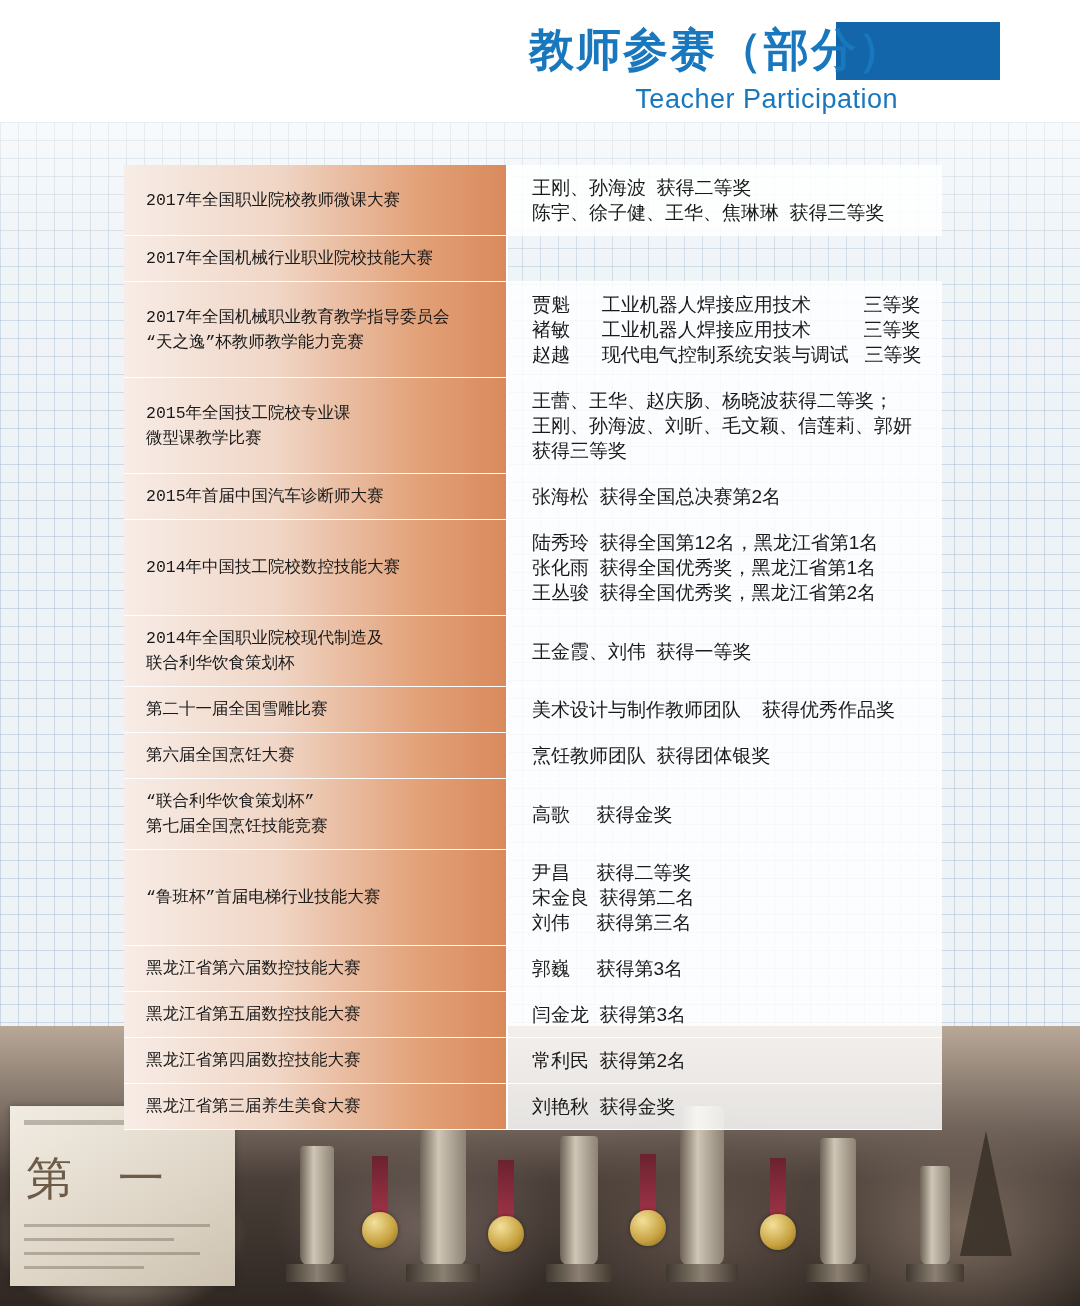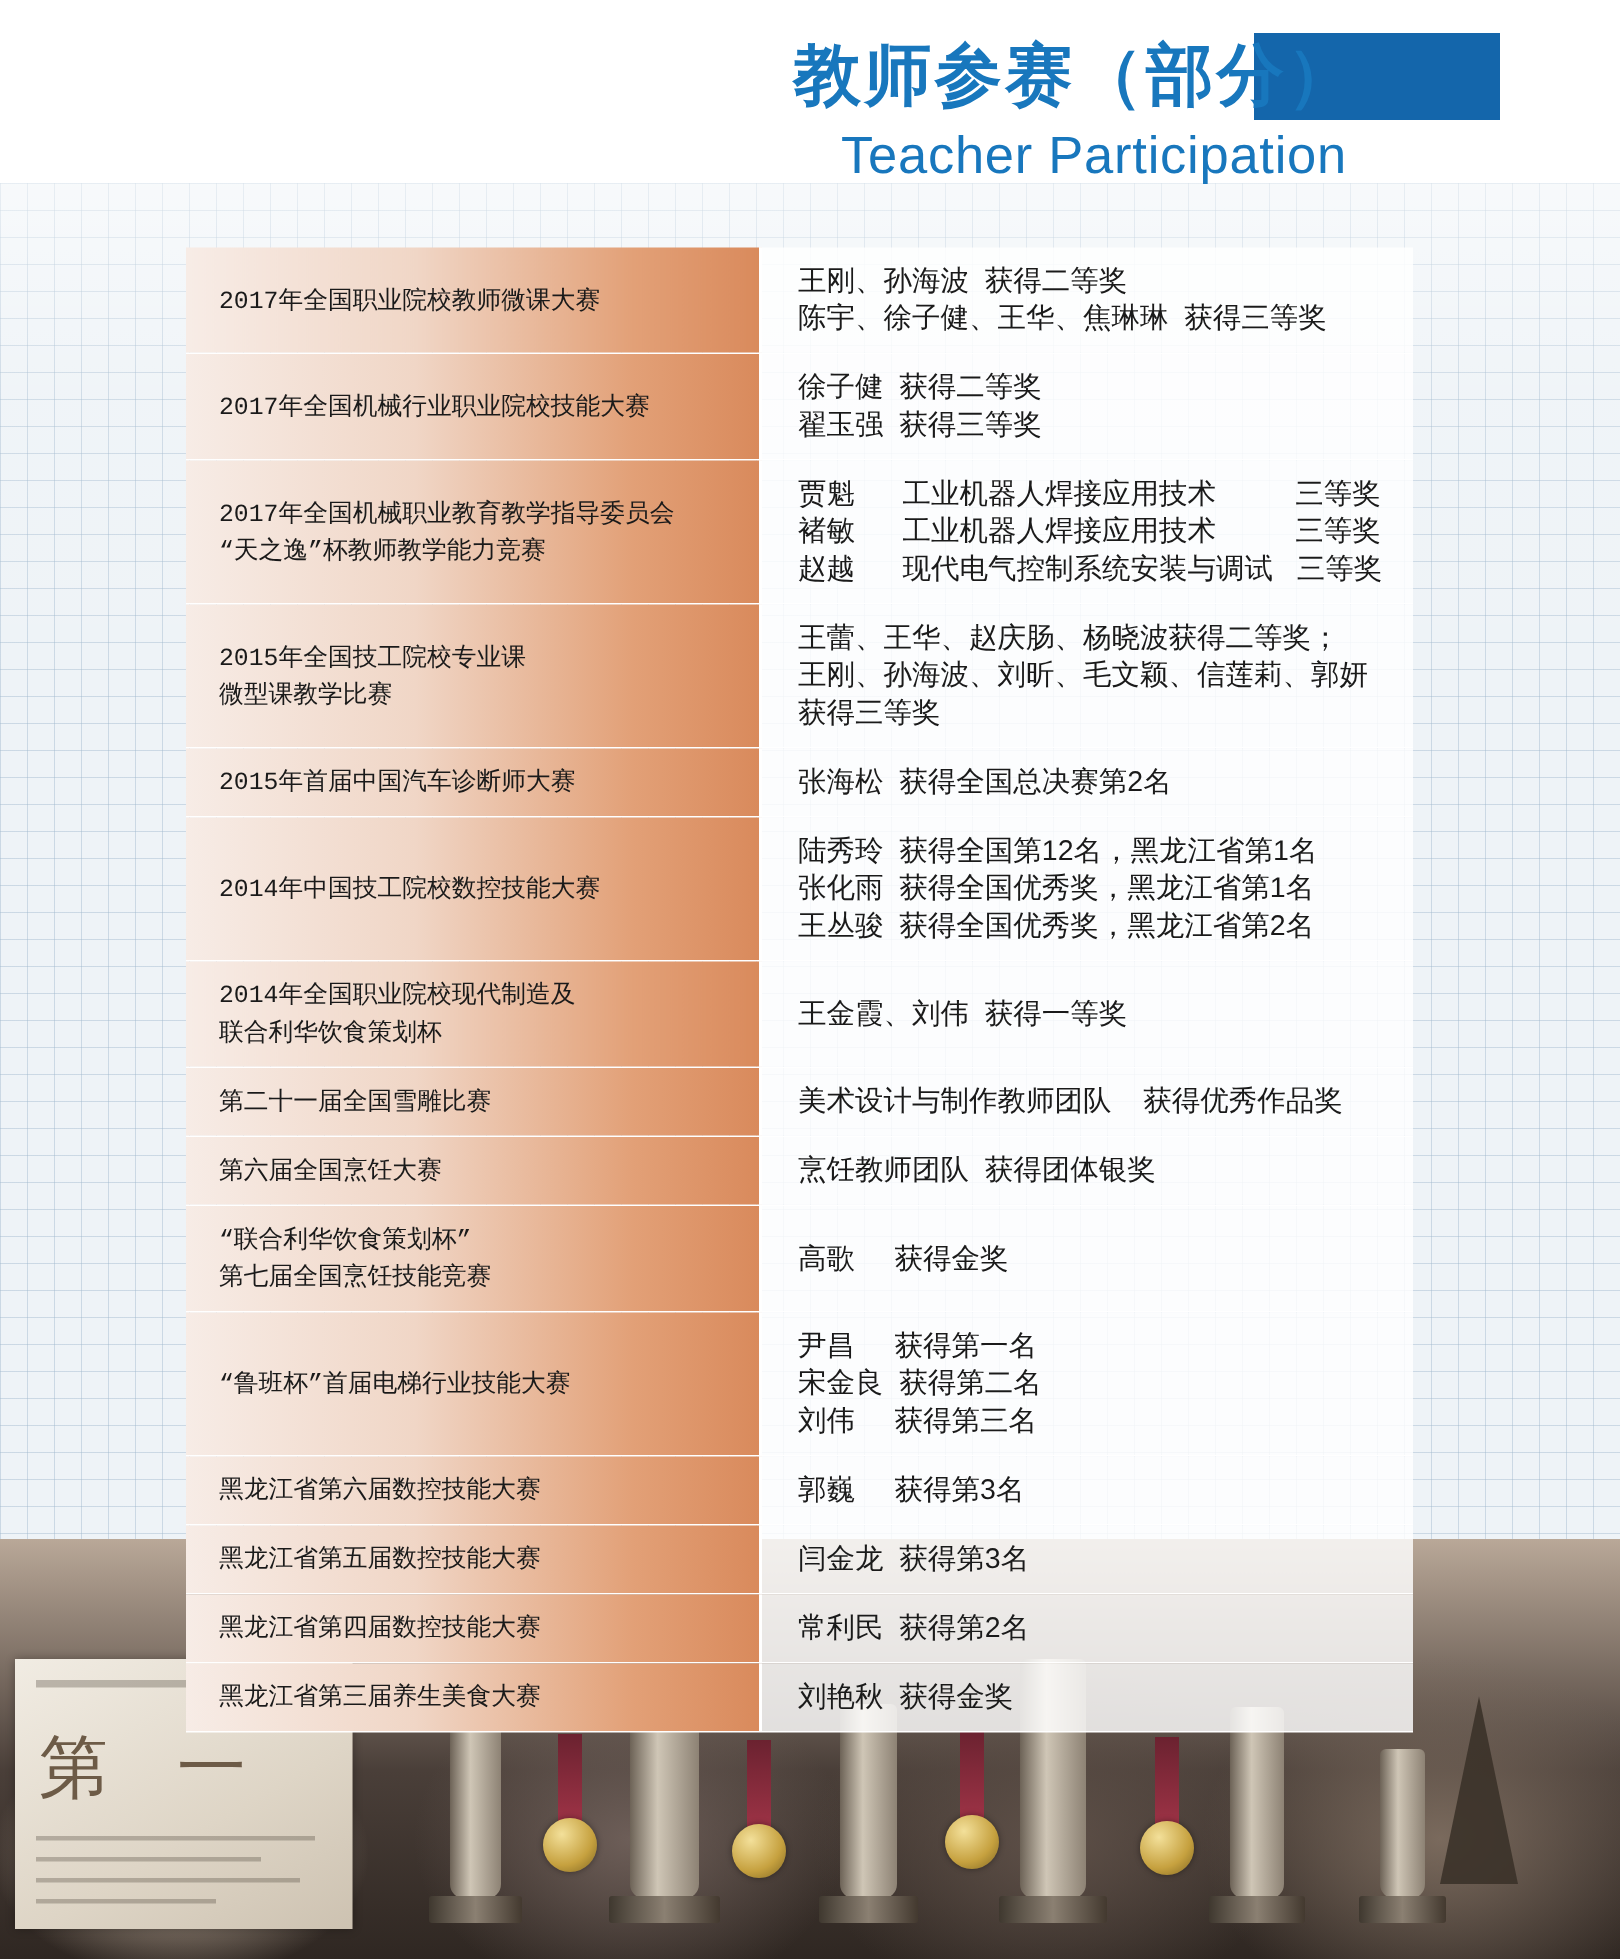--- a/index.html
+++ b/index.html
@@ -40,21 +40,21 @@
     color: #1877bd;
     font-weight: bold;
     white-space: nowrap;
     z-index: 3;
     text-align: center;
   }
   .title-en {
     position: absolute;
     right: 182px;
     top: 84px;
-    font-size: 35px;
+    font-size: 27px;
     color: #1877bd;
     letter-spacing: 0.5px;
     white-space: nowrap;
     z-index: 3;
     margin-left: 48px;
   }
 
   
   .grid-bg {
     position: absolute;
@@ -245,24 +245,20 @@
       </div>
       <div class="cell-right">
         <div class="line pad">王刚、孙海波  获得二等奖</div>
         <div class="line pad">陈宇、徐子健、王华、焦琳琳  获得三等奖</div>
       </div>
     </div>
     <div class="row">
       <div class="cell-left">
         <div class="line">2017年全国机械行业职业院校技能大赛</div>
       </div>
-      <div class="cell-right">
-        <div class="line pad">徐子健  获得二等奖</div>
-        <div class="line pad">翟玉强  获得三等奖</div>
-      </div>
     </div>
     <div class="row">
       <div class="cell-left">
         <div class="line">2017年全国机械职业教育教学指导委员会</div>
         <div class="line">“天之逸”杯教师教学能力竞赛</div>
       </div>
       <div class="cell-right">
         <div class="line pad">贾魁      工业机器人焊接应用技术          三等奖</div>
         <div class="line pad">褚敏      工业机器人焊接应用技术          三等奖</div>
         <div class="line pad">赵越      现代电气控制系统安装与调试   三等奖</div>
@@ -329,21 +325,21 @@
       </div>
       <div class="cell-right">
         <div class="line pad">高歌     获得金奖</div>
       </div>
     </div>
     <div class="row">
       <div class="cell-left">
         <div class="line">“鲁班杯”首届电梯行业技能大赛</div>
       </div>
       <div class="cell-right">
-        <div class="line pad">尹昌     获得第一名</div>
+        <div class="line pad">尹昌     获得二等奖</div>
         <div class="line pad">宋金良  获得第二名</div>
         <div class="line pad">刘伟     获得第三名</div>
       </div>
     </div>
     <div class="row">
       <div class="cell-left">
         <div class="line">黑龙江省第六届数控技能大赛</div>
       </div>
       <div class="cell-right">
         <div class="line pad">郭巍     获得第3名</div>

